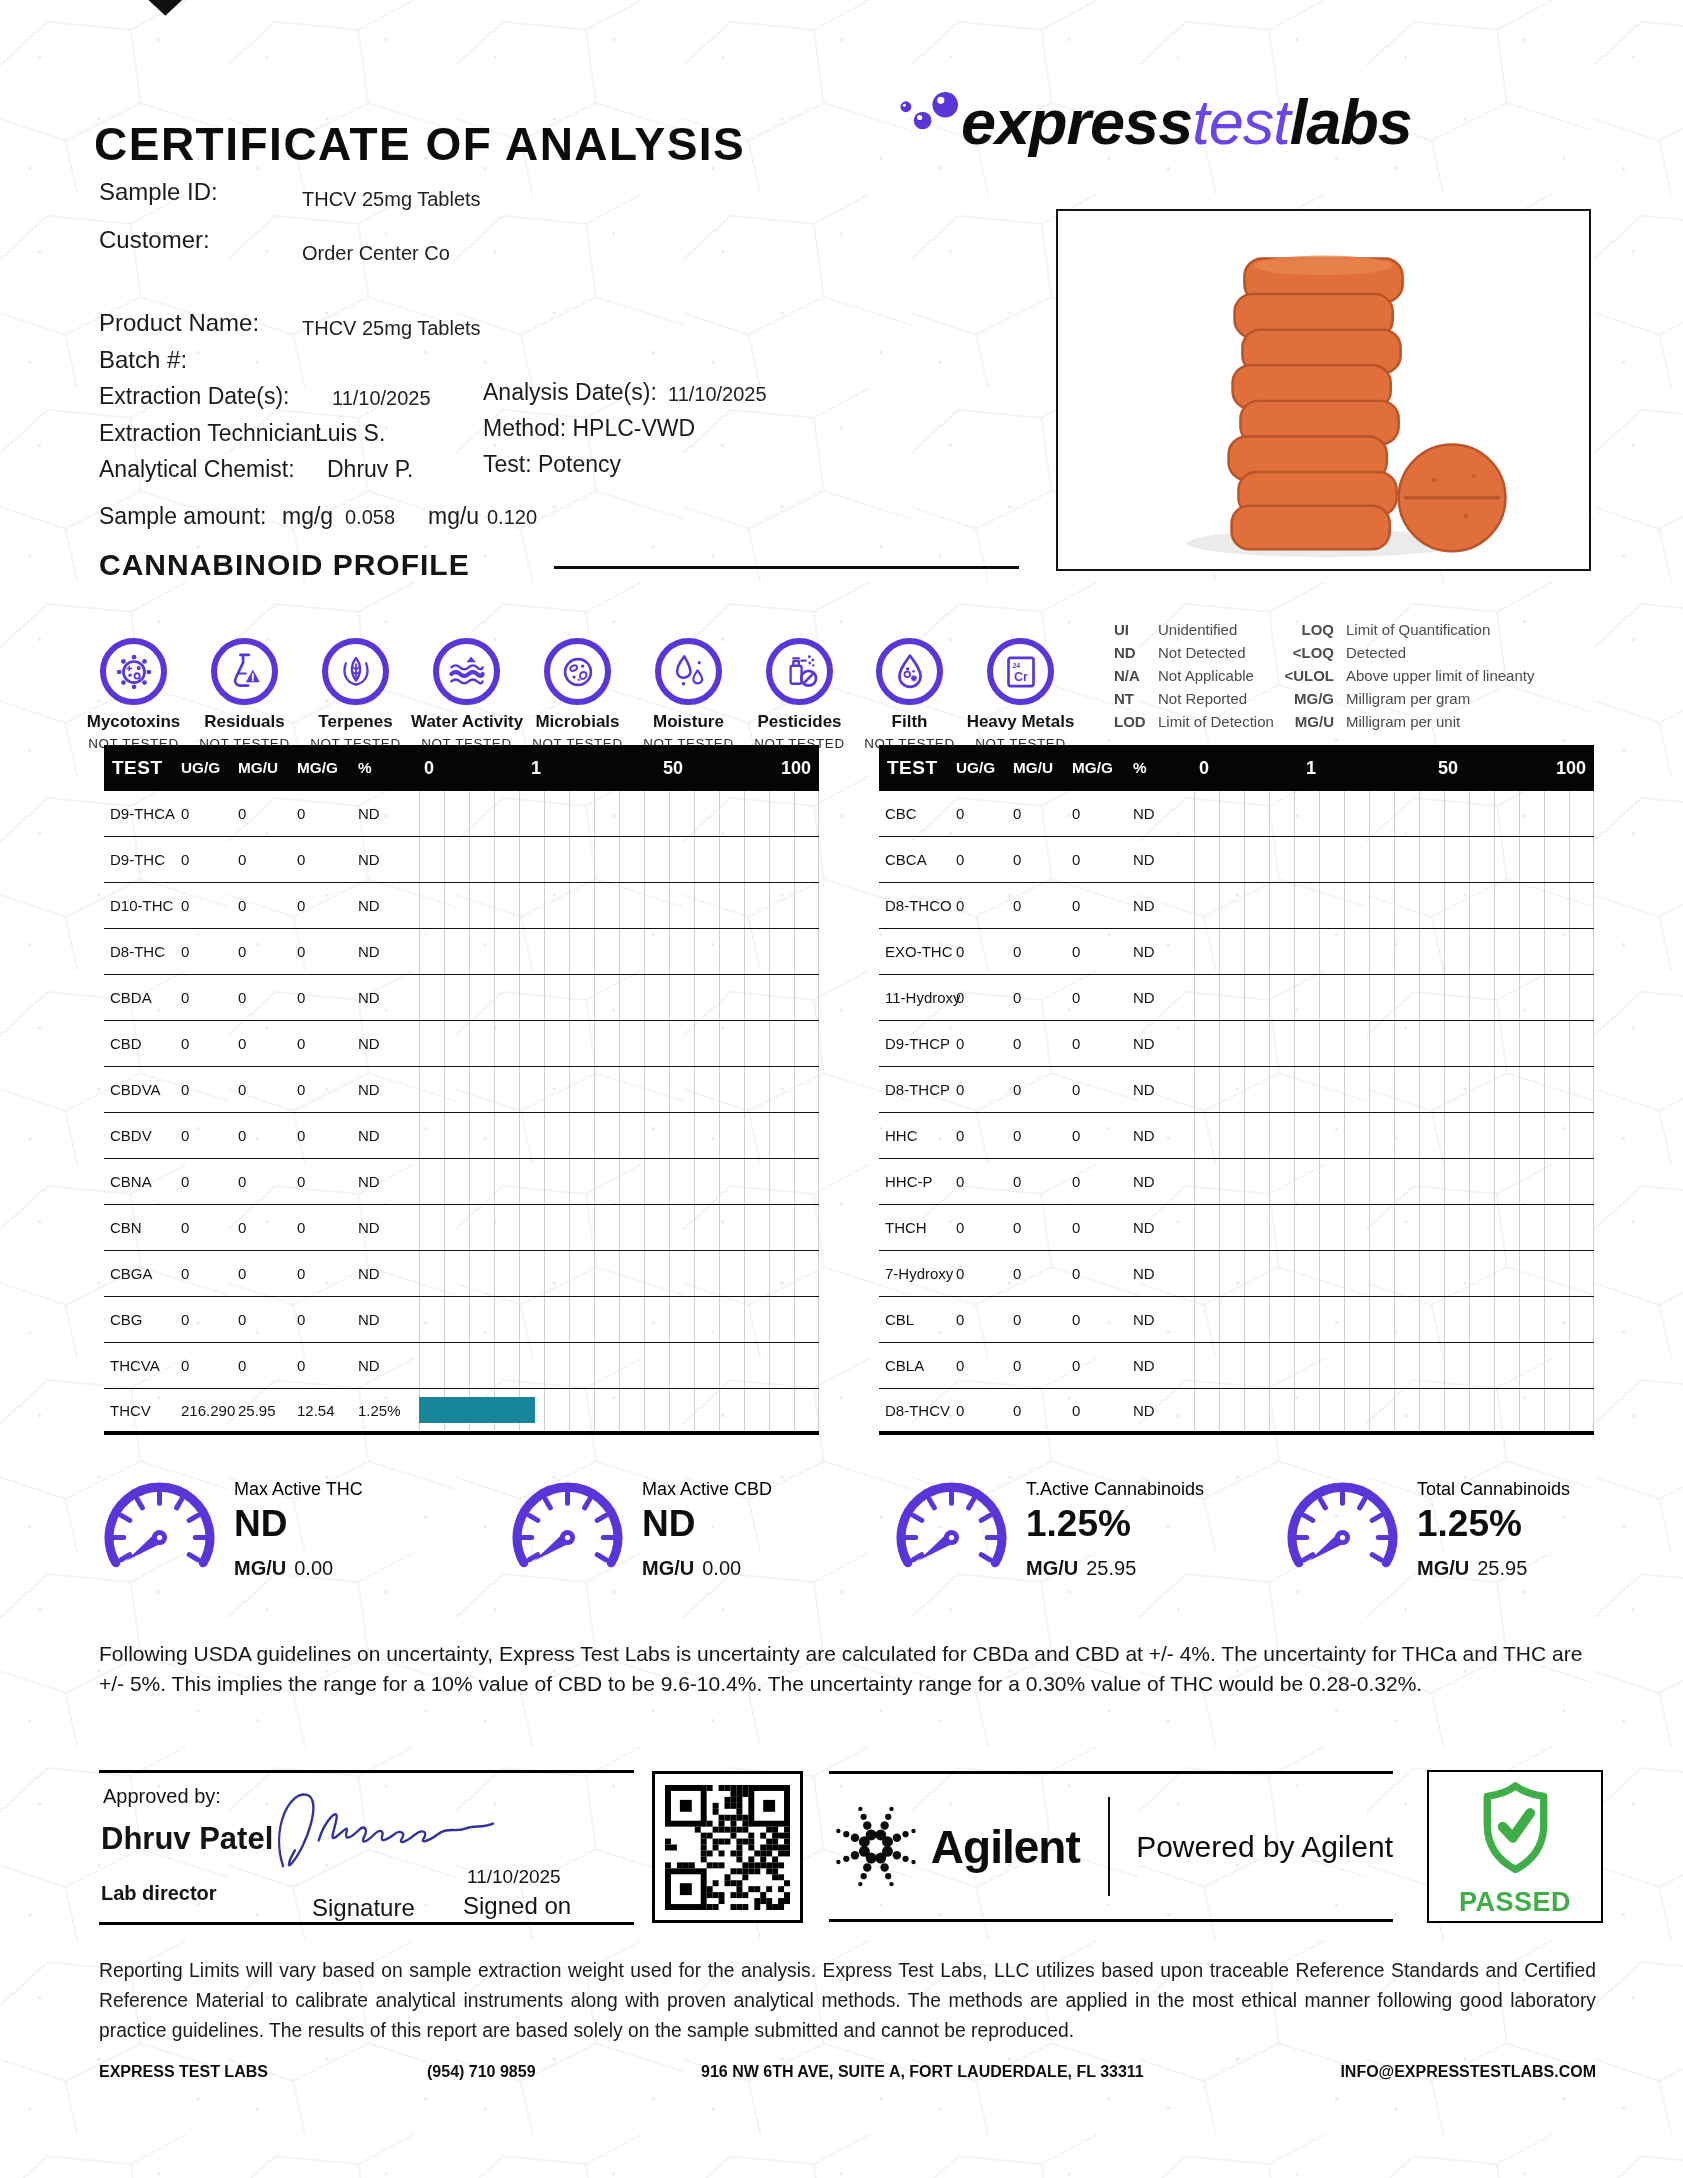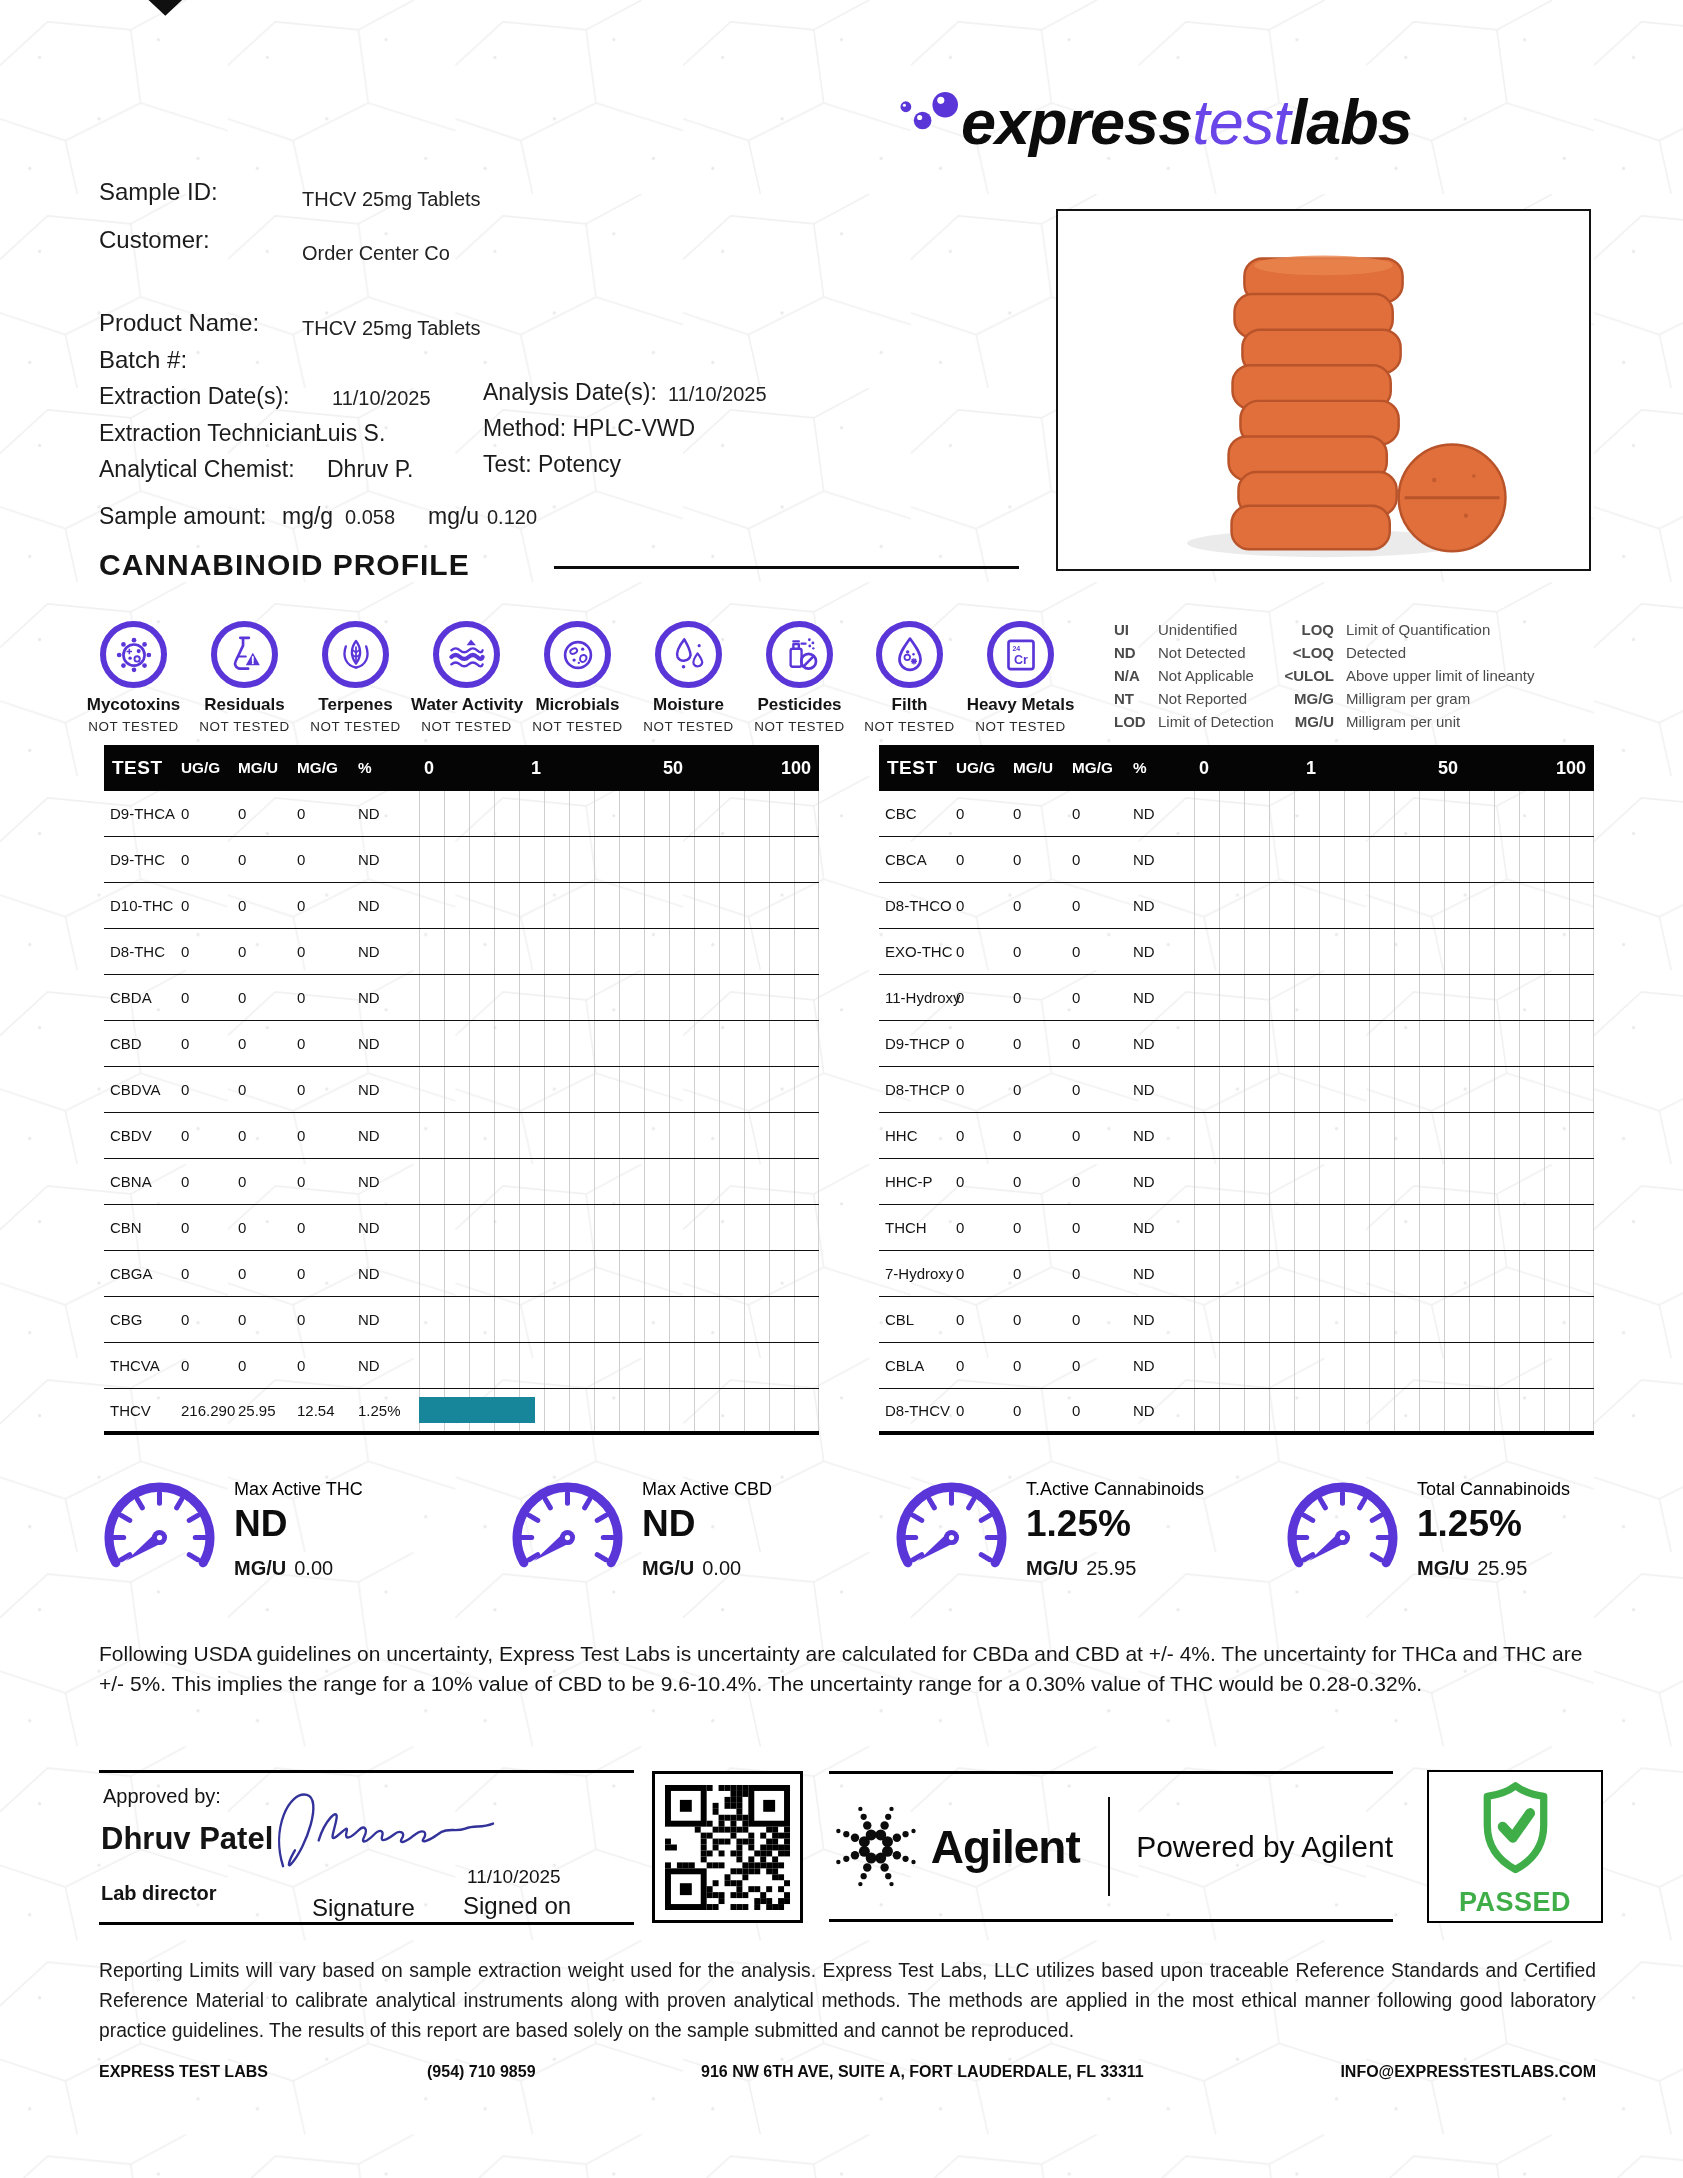--- a/index.html
+++ b/index.html
@@ -23,21 +23,21 @@
   .val{font-size:20px;color:#222}
 
   
   .photo-box{left:1056px;top:209px;width:535px;height:362px;background:#fff;border:2px solid #141414}
 
   
   .sec-title{left:99px;top:548px;font-size:30px;font-weight:800;letter-spacing:1px}
   .sec-line{left:554px;top:566px;width:465px;height:3px;background:#0c0c0c}
 
   
-  .nt-panel{position:absolute;top:621px;width:111px;text-align:center;z-index:2}
+  .nt-panel{position:absolute;top:638px;width:111px;text-align:center;z-index:2}
   .nt-ring{width:67px;height:67px;border:6px solid #5a35d8;border-radius:50%;margin:0 auto;
            display:flex;align-items:center;justify-content:center;background:#fff}
   .nt-name{font-size:17px;font-weight:bold;margin-top:7px;white-space:nowrap}
   .nt-status{font-size:13.4px;margin-top:4px;letter-spacing:0.6px;color:#2a2a2a;white-space:nowrap}
 
   
   .legend{position:absolute;top:618px;z-index:2}
   .lg-row{display:flex;align-items:center;height:23px;font-size:15px;color:#4b4b4b;white-space:nowrap}
   #legend1 .lg-abbr{font-weight:bold;width:44px}
   #legend2 .lg-abbr{font-weight:bold;width:63px;text-align:right;padding-right:12px}
@@ -110,20 +110,21 @@
           <circle cx="160" cy="40" r="1.6" fill="#e2e2e2"></circle>
         <circle cx="100" cy="120" r="1.6" fill="#e2e2e2"></circle>
           <circle cx="200" cy="160" r="1.6" fill="#e2e2e2"></circle>
         <circle cx="30" cy="170" r="1.6" fill="#e2e2e2"></circle>
       </pattern>
     </defs>
     <rect width="1700" height="2200" fill="url(#hexp)" opacity="0.75"></rect>
     <path d="M150 0 L184 0 L167 16 Z" fill="#101010"></path>
   </svg>
 
+  <div class="z coa-title">CERTIFICATE OF ANALYSIS</div>
   <div class="z logo">
     <svg width="65" height="59" viewBox="0 0 66 60">
       <circle cx="10" cy="16" r="5.5" fill="#5a35d8"></circle>
         <circle cx="8.5" cy="14.5" r="1.6" fill="#fff"></circle>
       <circle cx="27" cy="30" r="9" fill="#5a35d8"></circle>
         <circle cx="24" cy="27" r="2.6" fill="#fff"></circle>
       <circle cx="50" cy="14" r="13" fill="#5a35d8"></circle>
         <circle cx="45.5" cy="9.5" r="3.6" fill="#fff"></circle>
     </svg>
     <div class="logo-text"><span class="logo-w1">express</span><span class="logo-w2">test</span><span class="logo-w3">labs</span></div>

